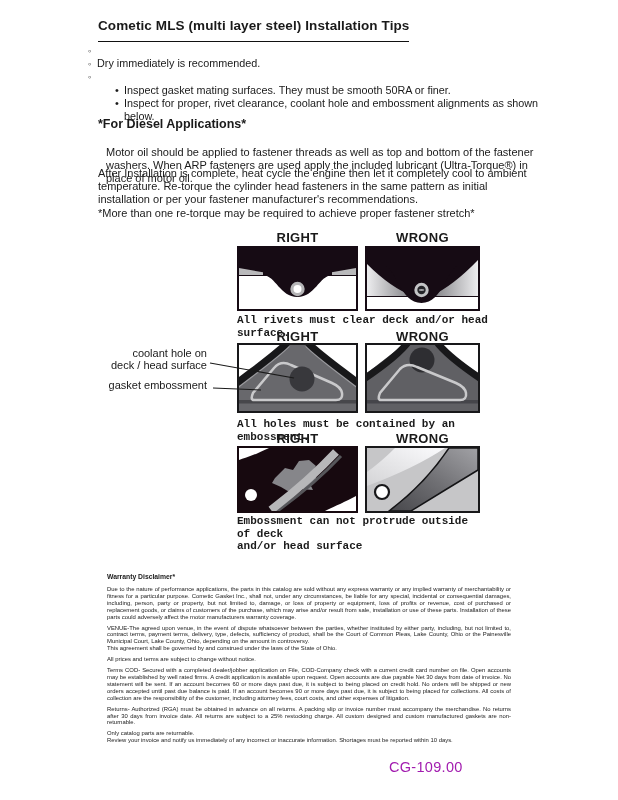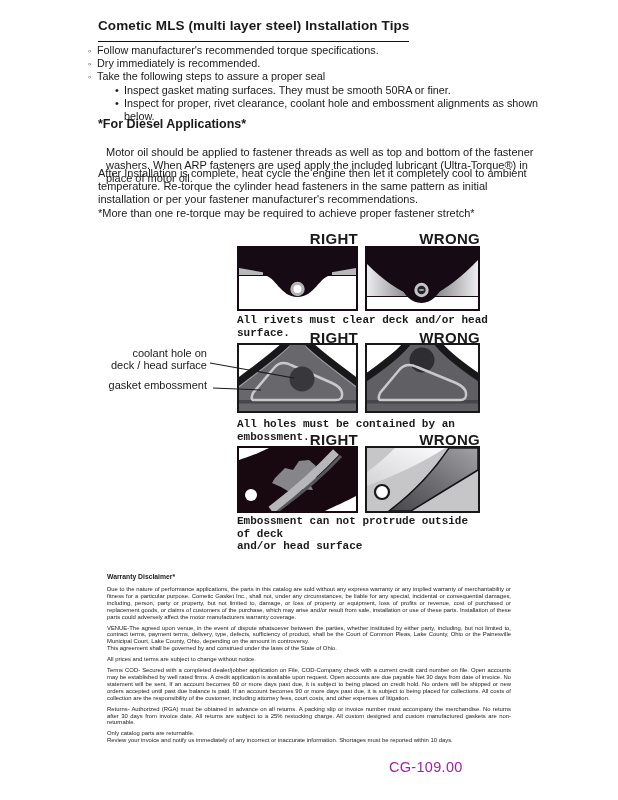--- a/index.html
+++ b/index.html
@@ -17,21 +17,21 @@
   .tip .mk{width:9px;flex:0 0 9px;font-size:9.5px;line-height:13.2px;text-align:left;}
   .tip.sub{margin-left:27px;}
   .tip.sub .mk{font-size:11px;}
   
   .diesel-heading{position:absolute;left:98px;top:117px;font-size:12.5px;font-weight:bold;}
   .para{position:absolute;left:98px;width:437px;font-size:11px;line-height:13.2px;margin:0;}
   .para.p1{top:146px;margin-left:8px;}
   .para.p2{top:167px;}
   .para.note{top:207px;}
   
-  .lbl{position:absolute;font-size:15px;font-weight:bold;text-align:right;letter-spacing:.3px;}
+  .lbl{position:absolute;font-size:13px;font-weight:bold;text-align:center;letter-spacing:.3px;}
   .lbl.colL{left:237px;width:121px;}
   .lbl.colR{left:365px;width:115px;} 
   .box{position:absolute;}
   .box svg{display:block;width:100%;height:100%;}
   .cap{position:absolute;font-size:11px;font-weight:bold;line-height:12.5px;font-family:Liberation Mono, monospace;}
   .pre{white-space:pre-line;}
   
   .f1-lblL{top:230px;}
   .f1-lblR{top:230px;}
   .f1-boxL{left:237px;top:246px;width:121px;height:65px;}
@@ -63,29 +63,27 @@
 </head>
 <body>
 
 <div class="page">
 
   <div class="title">Cometic MLS (multi layer steel) Installation Tips</div>
 
   <div class="tips">
     <div class="tip">
         <span class="mk">◦</span>
-        <span class="tx">Follow manufacturer's recommended torque specifications.</span>
       </div>
     <div class="tip">
         <span class="mk">◦</span>
         <span class="tx">Dry immediately is recommended.</span>
       </div>
     <div class="tip">
         <span class="mk">◦</span>
-        <span class="tx">Take the following steps to assure a proper seal</span>
       </div>
     <div class="tip sub">
         <span class="mk">•</span>
         <span class="tx">Inspect gasket mating surfaces.  They must be smooth 50RA or finer.</span>
       </div>
     <div class="tip sub">
         <span class="mk">•</span>
         <span class="tx">Inspect for proper, rivet clearance, coolant hole and embossment alignments as shown below.</span>
       </div>
   </div>

